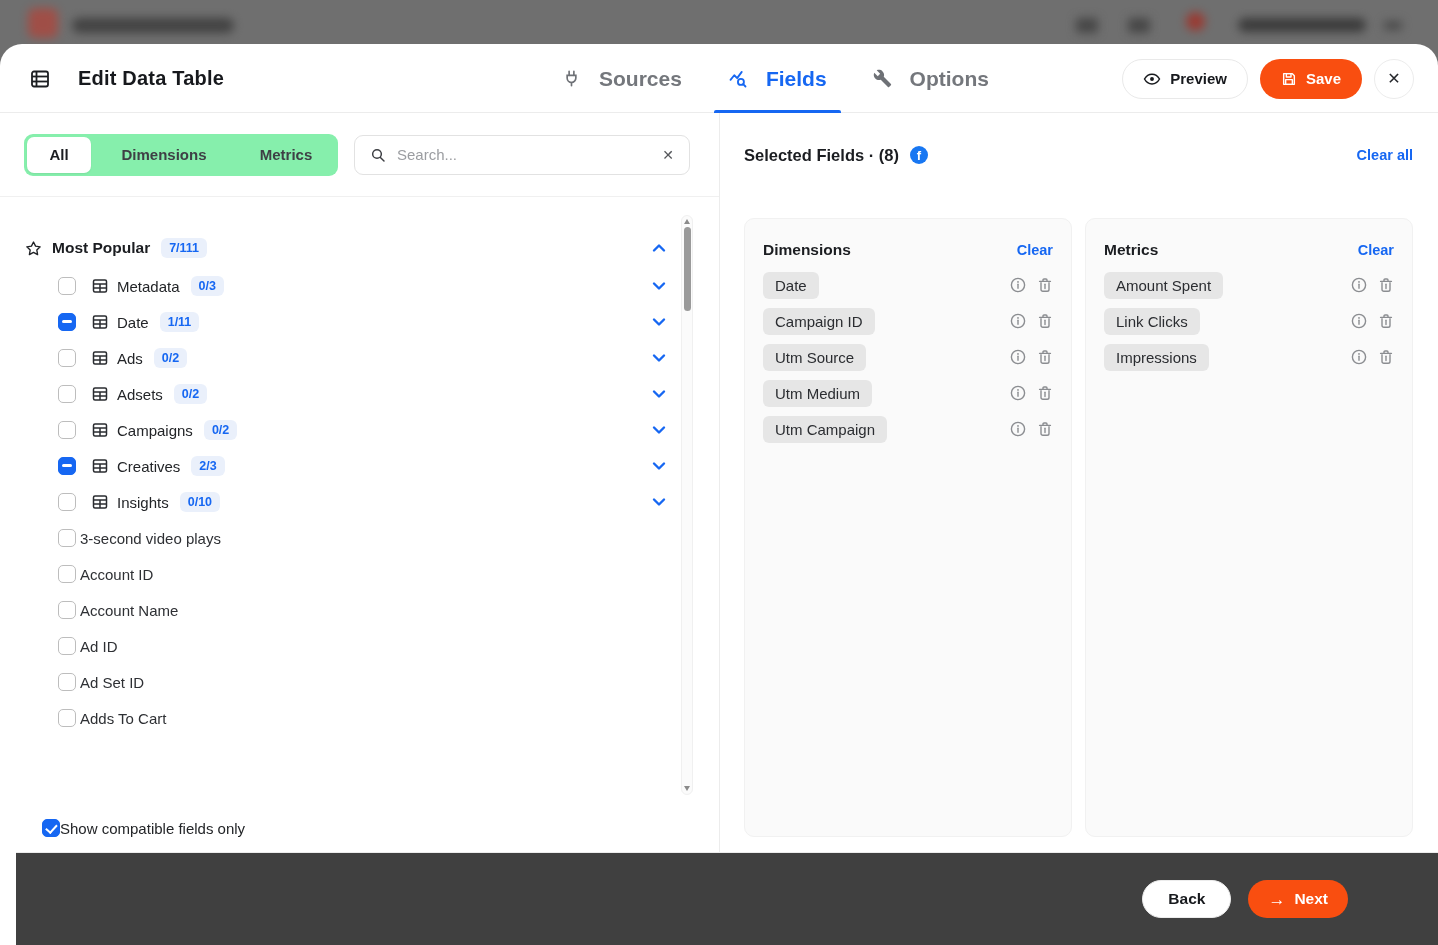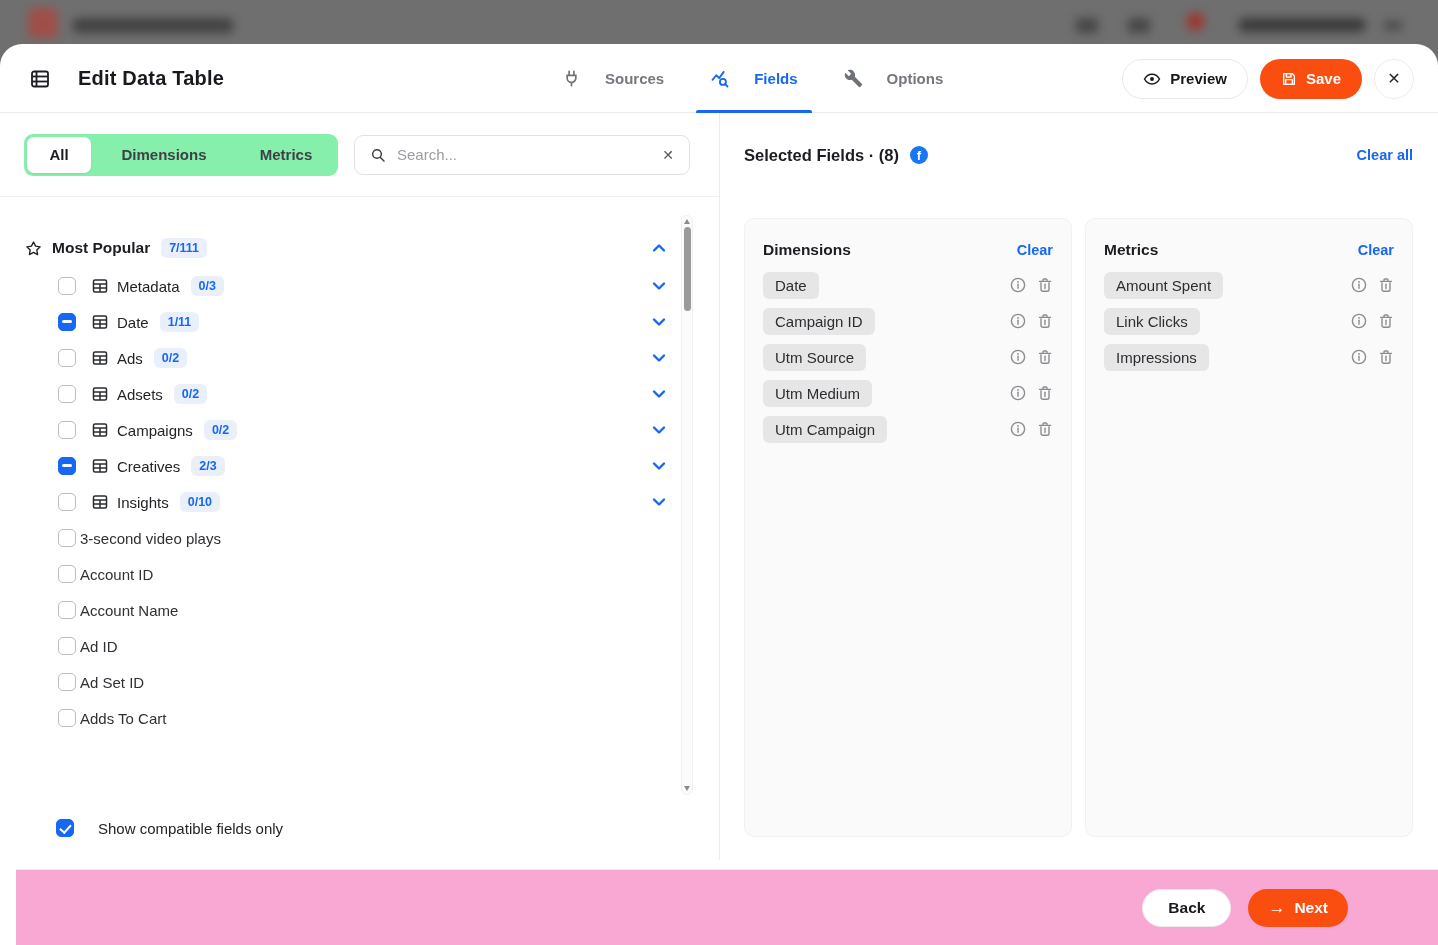--- a/index.html
+++ b/index.html
@@ -20,21 +20,21 @@
   
   .modal { position:absolute; top:44px; left:0; width:1438px; height:901px; background:#ffffff; border-radius:22px 22px 0 0; }
 
   
   .modal-header { position:relative; height:69px; border-bottom:1px solid #ececec; }
   .title-wrap { position:absolute; left:30px; top:0; height:69px; display:flex; align-items:center; gap:28px; }
   .title-icon { color:#1c1e22; display:flex; }
   .page-title { font-size:20px; font-weight:700; color:#17191d; letter-spacing:.2px; }
 
   .tabs { position:absolute; left:562px; top:0; height:69px; display:flex; gap:46px; }
-  .tab { position:relative; display:flex; align-items:center; gap:24px; font-size:15px; font-weight:600; color:#74777c; cursor:pointer; }
+  .tab { position:relative; display:flex; align-items:center; gap:18px; font-size:21px; font-weight:600; color:#74777c; cursor:pointer; }
   .tab .ticon { display:flex; color:#6e7176; }
   .tab.active { color:#1667F2; }
   .tab.active .ticon { color:#1667F2; }
   .tab.active::after { content:""; position:absolute; left:-14px; right:-14px; bottom:0; height:3px; background:#1667F2; border-radius:2px 2px 0 0; }
 
   .hdr-actions { position:absolute; right:24px; top:0; height:69px; display:flex; align-items:center; gap:12px; }
   .btn-preview { height:40px; padding:0 20px; background:#fff; border:1px solid #e9e9e9; border-radius:21px; display:flex; align-items:center; gap:9px; font-size:15px; font-weight:600; color:#17191d; cursor:pointer; }
   .btn-save { height:40px; padding:0 21px; background:#F94E10; border:none; border-radius:21px; display:flex; align-items:center; gap:9px; font-size:15px; font-weight:600; color:#fff; cursor:pointer; }
   .btn-close { width:40px; height:40px; border-radius:50%; border:1px solid #ececec; background:#fff; display:flex; align-items:center; justify-content:center; font-size:16px; color:#26282c; cursor:pointer; }
 
@@ -72,41 +72,41 @@
   .tbl-ic { margin-left:16px; display:flex; color:#2a2c30; }
   .row .lbl { margin-left:9px; font-size:15px; font-weight:500; color:#232528; }
   .row.plain .lbl { margin-left:4px; font-weight:400; color:#2e3034; }
 
   
   .sb-track { position:absolute; right:26px; top:102px; width:12px; height:580px; background:#fbfbfb; border:1px solid #f0f0f0; border-radius:7px; }
   .sb-thumb { position:absolute; left:1.5px; top:11px; width:7px; height:84px; background:#9a9a9a; border-radius:4px; cursor:pointer; }
   .sb-up { position:absolute; left:2px; top:3px; width:0; height:0; border-left:3.5px solid transparent; border-right:3.5px solid transparent; border-bottom:5px solid #8b8b8b; }
   .sb-down { position:absolute; left:2px; bottom:3px; width:0; height:0; border-left:3.5px solid transparent; border-right:3.5px solid transparent; border-top:5px solid #8b8b8b; }
 
-  .compat-row { position:absolute; bottom:0; left:0; right:0; height:64px; display:flex; align-items:center; padding-left:56px; gap:24px; }
+  .compat-row { position:absolute; bottom:0; left:0; right:0; height:64px; display:flex; align-items:center; padding-left:42px; gap:0; }
   .compat-lbl { font-size:15px; color:#232528; }
 
   
   .right-panel { flex:1; position:relative; }
   .right-head { position:absolute; top:0; left:24px; right:25px; height:84px; display:flex; align-items:center;text-align:center; }
   .sel-title { font-size:16.5px; font-weight:600; color:#1b1d21; }
   .fb-ic { margin-left:11px; width:18px; height:18px; border-radius:50%; background:#1877F2; color:#fff; font-weight:700; font-size:13px; display:flex; align-items:flex-end; justify-content:center; overflow:hidden; line-height:17px; }
   .clear-link { margin-left:auto; color:#1667F2; font-size:14.5px; font-weight:600; cursor:pointer; }
 
   .cards { position:absolute; top:105px; left:24px; right:25px; bottom:23px; display:flex; gap:13px; }
   .card { flex:1; background:#fafafa; border:1px solid #f1f1f1; border-radius:10px; padding:15px 18px; }
   .card-head { display:flex; align-items:center; height:32px; margin-bottom:4px; }
   .card-title { font-size:15.5px; font-weight:600; color:#1b1d21; }
   .chip-row { display:flex; align-items:center; height:30px; margin-bottom:6px; }
   .chip { background:#e6e6e6; border-radius:6px; padding:5px 12px; font-size:15px; font-weight:500; color:#2b2d31; }
   .chip-icons { margin-left:auto; display:flex; align-items:center; gap:11px; color:#8b8d91; }
   .chip-icons .ic { display:flex; cursor:pointer; }
 
   
-  .modal-footer { position:absolute; bottom:0; left:16px; right:0; height:76px; border-top:1px solid #ececec; display:flex; align-items:center; justify-content:flex-end; gap:17px; padding-right:90px; background:#f9a8d4; }
+  .modal-footer { position:absolute; bottom:0; left:16px; right:0; height:93px; border-top:1px solid #ececec; display:flex; align-items:center; justify-content:flex-end; gap:17px; padding-right:90px; background:#404040; }
   .btn-back { height:38px; padding:0 25px; background:#fff; border:1px solid #ececec; border-radius:20px; font-size:15.5px; font-weight:600; color:#17191d; cursor:pointer; }
   .btn-next { height:38px; padding:0 20px; background:#F94E10; border:none; border-radius:20px; display:flex; align-items:center; gap:9px; font-size:15.5px; font-weight:600; color:#fff; cursor:pointer; }
   .next-arrow { font-size:17px; line-height:1; }
 </style>
 </head>
 <body>
 
 <svg width="0" height="0" style="position:absolute">
   <defs>
     <g id="ic-table">

